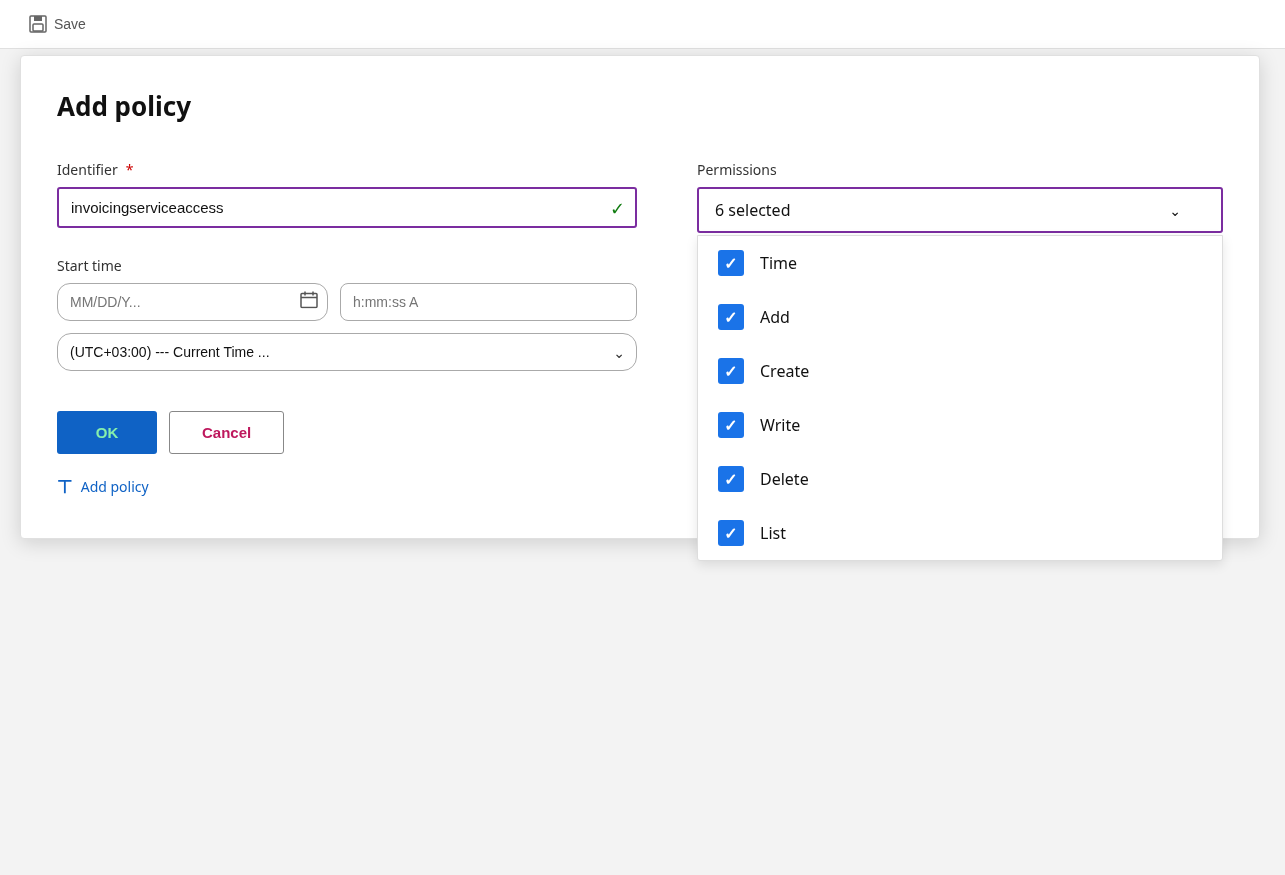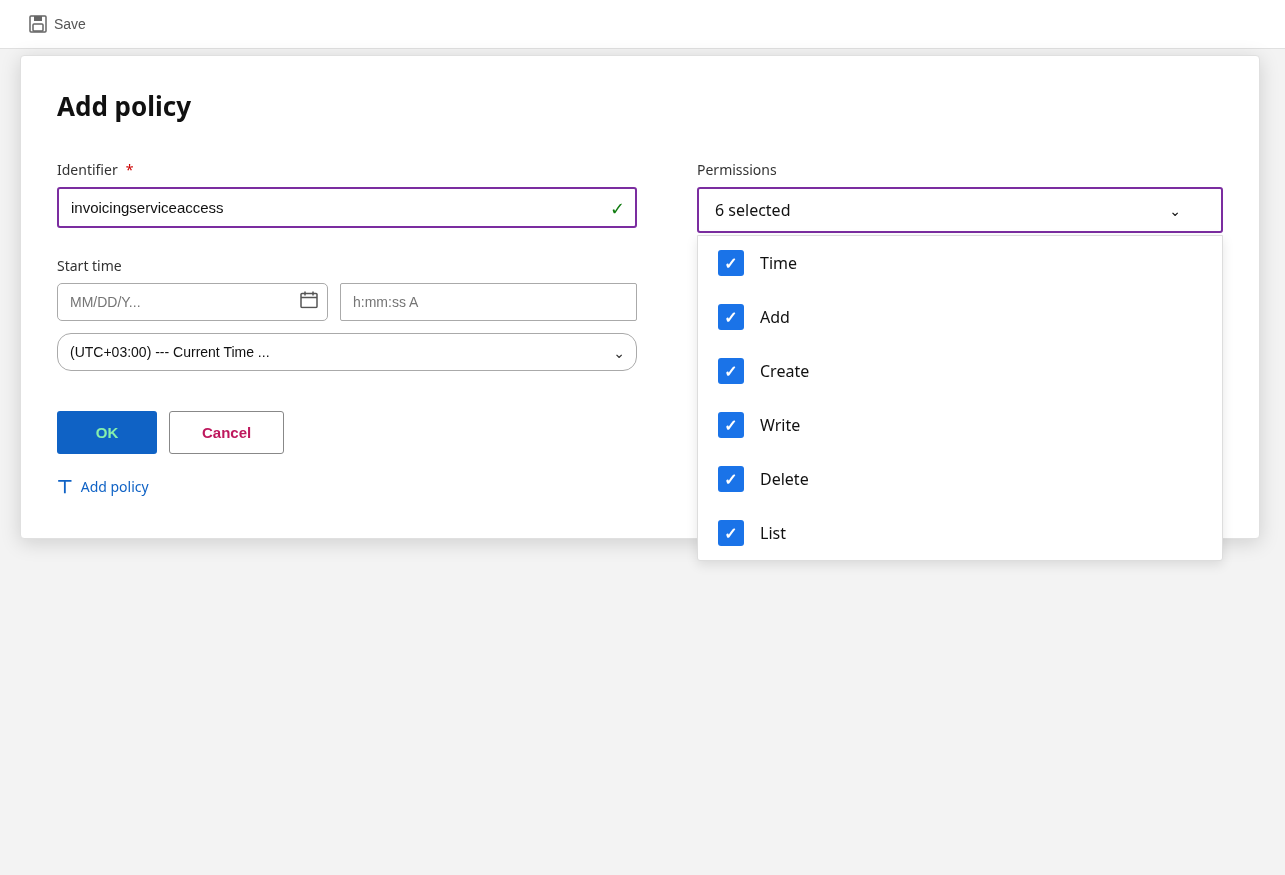--- a/index.html
+++ b/index.html
@@ -125,40 +125,40 @@
     }
 
     .date-input-wrapper {
       position: relative;
       flex: 1;
     }
 
     .date-input {
       width: 100%;
       border: 1px solid #aaa;
-      border-radius: 5px;
+      border-radius: 13px;
       padding: 10px 40px 10px 12px;
       font-size: 14px;
       color: #aaa;
       background: #fff;
     }
 
     .calendar-icon {
       position: absolute;
       right: 10px;
       top: 50%;
       transform: translateY(-50%);
       color: #555;
       font-size: 16px;
     }
 
     .time-input {
       flex: 1;
       border: 1px solid #aaa;
-      border-radius: 2px;
+      border-radius: 8px;
       padding: 10px 12px;
       font-size: 14px;
       color: #aaa;
       background: #fff;
     }
 
     .timezone-select {
       width: 100%;
       border: 1px solid #aaa;
       border-radius: 14px;

